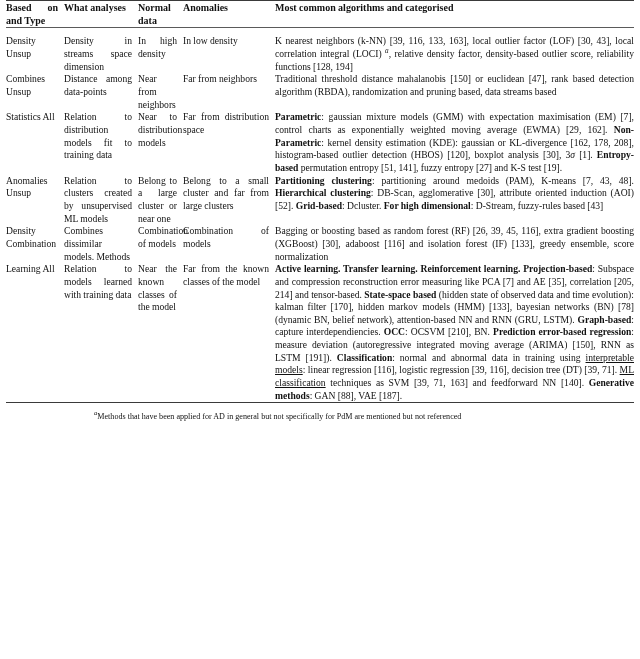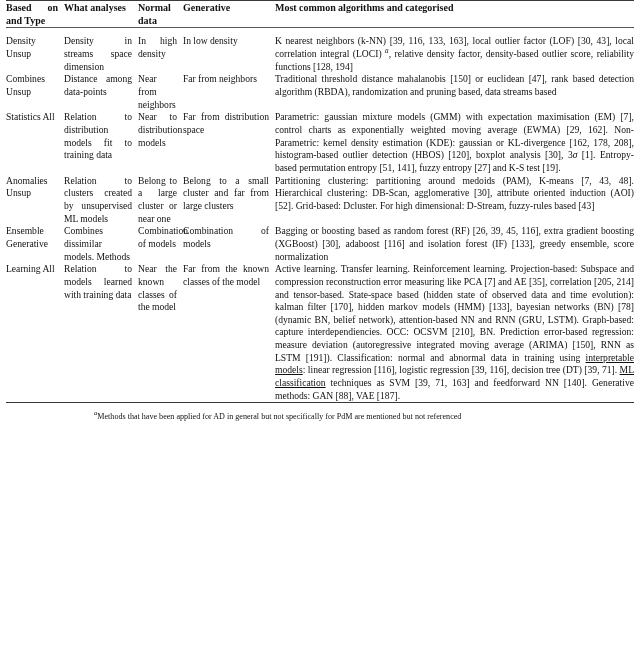--- a/index.html
+++ b/index.html
@@ -62,21 +62,21 @@
     padding-top: 6px;
     padding-bottom: 6px;
   }
   tbody tr:first-child > td { padding-top: 7px; margin-top: 48px; }
   .c1 { width: 58px; }
   .c2 { width: 74px; }
   .c3 { width: 45px; }
   .c4 { width: 92px; }
   .c5 { width: 359px; padding-right: 0 !important; }
   .c5 { text-align: justify; text-align-last: left; }
-  b { font-weight: normal; }
+  b { font-weight: bold; }
   .u { text-decoration: underline; }
   .sup {
     font-size: 7.2px;
     vertical-align: super;
     line-height: 0;
     font-style: italic;
   }
   .ital { font-style: italic; }
   .footnote {
     margin-top: 9px;
@@ -103,21 +103,21 @@
         <col class="c2">
         <col class="c3">
         <col class="c4">
         <col class="c5">
     </colgroup>
     <thead>
       <tr class="rule-top rule-mid">
         <th>Based on and Type</th>
         <th>What analyses</th>
         <th>Normal data</th>
-        <th>Generative</th>
+        <th>Anomalies</th>
         <th class="lastcol">Most common algorithms and categorised</th>
       </tr>
     </thead>
     <tbody id="tbody">
         <tr>
           <td class="c1">Density Unsup</td>
           <td class="c2">Density in streams space dimension</td>
           <td class="c3">In high density</td>
           <td class="c4">In low density</td>
           <td class="c5"><span>K nearest neighbors (k-NN) [39, 116, 133, 163], local outlier factor (LOF) [30, 43], local correlation integral (LOCI) </span><span class="sup">a</span><span>, relative density factor, density-based outlier score, reliability functions [128, 194]</span></td>
@@ -137,21 +137,21 @@
           <td class="c5"><span><b>Parametric</b></span><span>: gaussian mixture models (GMM) with expectation maximisation (EM) [7], control charts as exponentially weighted moving average (EWMA) [29, 162]. </span><span><b>Non-Parametric</b></span><span>: kernel density estimation (KDE): gaussian or KL-divergence [162, 178, 208], histogram-based outlier detection (HBOS) [120], boxplot analysis [30], 3</span><span class="ital">σ</span><span> [1]. </span><span><b>Entropy-based</b></span><span> permutation entropy [51, 141], fuzzy entropy [27] and K-S test [19].</span></td>
         </tr>
         <tr>
           <td class="c1">Anomalies Unsup</td>
           <td class="c2">Relation to clusters created by unsupervised ML models</td>
           <td class="c3">Belong to a large cluster or near one</td>
           <td class="c4">Belong to a small cluster and far from large clusters</td>
           <td class="c5"><span><b>Partitioning clustering</b></span><span>: partitioning around medoids (PAM), K-means [7, 43, 48]. </span><span><b>Hierarchical clustering</b></span><span>: DB-Scan, agglomerative [30], attribute oriented induction (AOI) [52]. </span><span><b>Grid-based</b></span><span>: Dcluster. </span><span><b>For high dimensional</b></span><span>: D-Stream, fuzzy-rules based [43]</span></td>
         </tr>
         <tr>
-          <td class="c1">Ensemble Generative</td>
+          <td class="c1">Density Combination</td>
           <td class="c2">Combines dissimilar models. Methods</td>
           <td class="c3">Combination of models</td>
           <td class="c4">Combination of models</td>
           <td class="c5"><span>Bagging or boosting based as random forest (RF) [26, 39, 45, 116], extra gradient boosting (XGBoost) [30], adaboost [116] and isolation forest (IF) [133], greedy ensemble, score normalization</span></td>
         </tr>
         <tr class="rule-bottom">
           <td class="c1">Learning All</td>
           <td class="c2">Relation to models learned with training data</td>
           <td class="c3">Near the known classes of the model</td>
           <td class="c4">Far from the known classes of the model</td>

